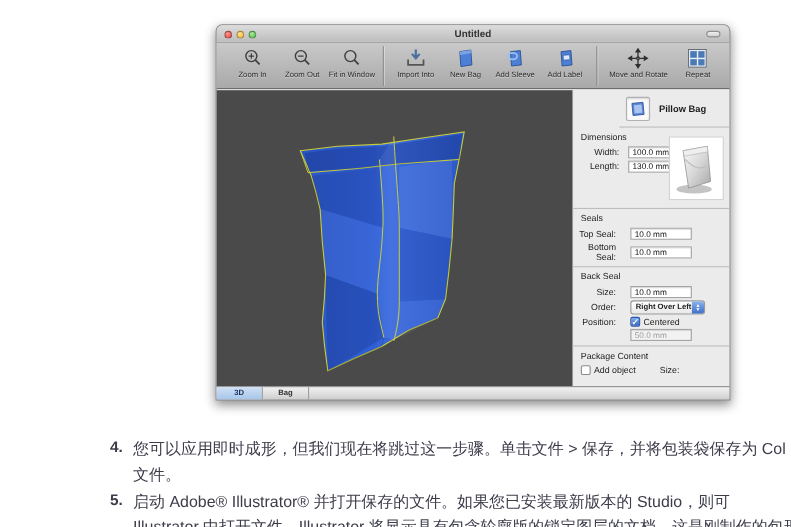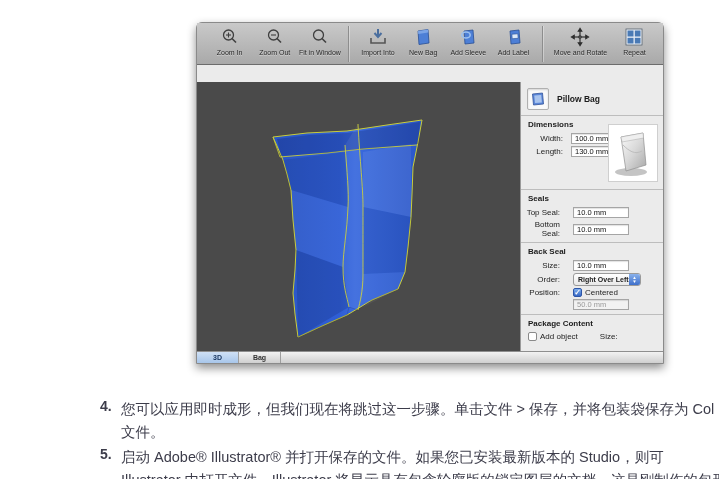--- a/index.html
+++ b/index.html
@@ -37,27 +37,27 @@
 
   .content { position:absolute; top:59px; left:0; right:0; bottom:12px; display:flex; }
 
   
   .viewport { width:323px; height:100%; background:#4a4a4a; position:relative; overflow:hidden; }
 
   
   .panel { flex:1; background:#ebebeb; border-left:1px solid #9a9a9a;
     font-size:8px; color:#1c1c1c; position:relative; overflow:hidden; }
   .panel-header { display:flex; align-items:center; gap:8px; padding:6px 6px 5px 6px;
-    border-bottom:1px solid #bdbdbd; }
+    border-bottom:1px solid #bdbdbd;margin-left:42px; }
   .panel-header .hdr-icon-well { width:22px; height:22px; background:#fafafa;
     border:1px solid #b0b0b0; border-radius:2px; display:flex; align-items:center;
     justify-content:center; box-shadow:inset 0 1px 2px rgba(0,0,0,0.15); }
   .panel-header .hdr-title { font-weight:bold; font-size:8.5px; }
 
-  .sec-label { font-weight:bold; padding:4px 0 2px 7px; }
+  .sec-label { font-weight:normal; padding:4px 0 2px 7px; }
   .divider { border-top:1px solid #bdbdbd; margin:4px 0 0 0; }
 
   .row { display:flex; align-items:center; margin:2px 0 2px 0; }
   .row .lbl { width:50px; text-align:right; padding-right:8px; color:#222; }
   .row .lbl-wide { width:52px; text-align:right; padding-right:13px; color:#222; }
   .field { width:56px; height:11px; background:#fff; border:1px solid #a5a5a5;
     font-size:7.5px; line-height:10px; padding-left:3px; color:#111;
     box-shadow:inset 0 1px 1px rgba(0,0,0,0.12); }
   .field.disabled { background:#f2f2f2; color:#9a9a9a; }
 
@@ -101,20 +101,29 @@
   .step-body { margin-left:121px; font-size:14.5px; line-height:23px;
     white-space:nowrap; overflow:hidden; }
   .step-body .l2 { white-space:nowrap; }
   #step5-line2 { height:11px; overflow:hidden; }
 </style>
 </head>
 <body>
 
 <div class="app-window">
 
+  <div class="titlebar">
+    <div class="traffic">
+      <div class="light red"></div>
+      <div class="light yellow"></div>
+      <div class="light green"></div>
+    </div>
+    <div class="win-title">Untitled</div>
+    <div class="toolbar-pill"></div>
+  </div>
 
   <div class="toolbar">
     <div class="tb-item">
       <span class="tb-icon">
         <svg width="18" height="18" viewBox="0 0 18 18">
             <circle cx="7.5" cy="7" r="5" fill="none" stroke="#3f3f3f" stroke-width="1.3"></circle>
             <line x1="11" y1="10.5" x2="15" y2="14.5" stroke="#3f3f3f" stroke-width="1.6"></line>
             <line x1="5" y1="7" x2="10" y2="7" stroke="#3f3f3f" stroke-width="1.1"></line>
             <line x1="7.5" y1="4.5" x2="7.5" y2="9.5" stroke="#3f3f3f" stroke-width="1.1"></line>
           </svg>

